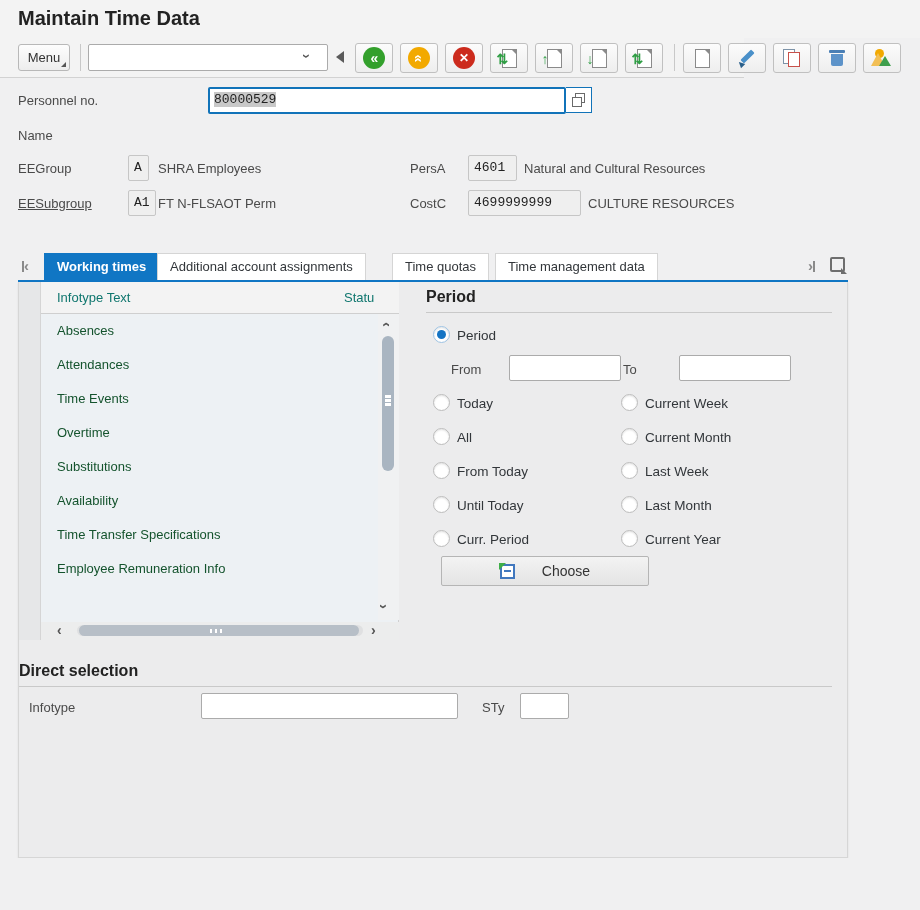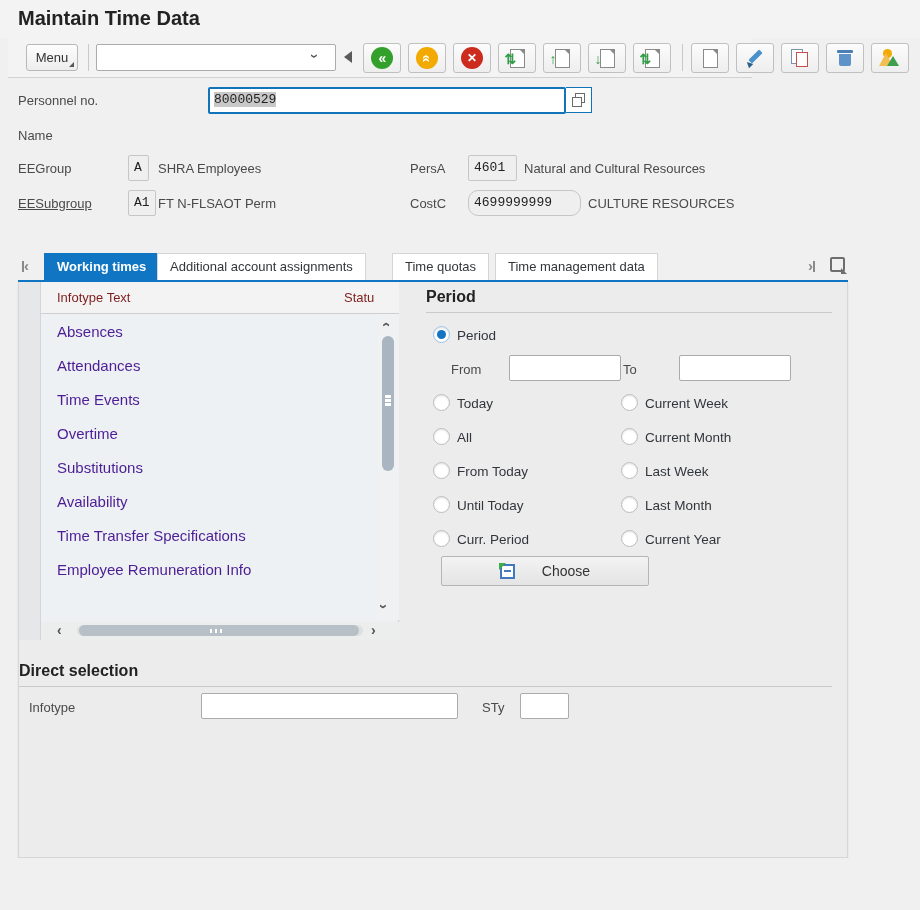--- a/index.html
+++ b/index.html
@@ -5,21 +5,21 @@
   * { margin:0; padding:0; box-sizing:border-box; }
   html,body { background:#f0f0f1; }
   #app {
     position:relative; width:920px; height:910px;
     font-family:"Liberation Sans", sans-serif; color:#32363a;
     background:#f0f0f1; overflow:hidden;
   }
   
   .titlebar { position:absolute; left:0; top:0; width:920px; height:38px; background:#f3f3f3; }
   .page-title { position:absolute; left:18px; top:7px; font-size:20px; font-weight:bold; color:#222; }
-  .toolbar { position:absolute; left:8px; top:38px; width:744px; height:40px; background:#f3f3f3; border-bottom:1px solid #d2d2d2; }
+  .toolbar { position:absolute; left:0; top:38px; width:744px; height:40px; background:#f3f3f3; border-bottom:1px solid #d2d2d2; }
   .menu-btn {
     position:absolute; left:18px; top:6px; width:52px; height:27px;
     background:linear-gradient(#fdfdfd,#ededed); border:1px solid #b8b8b8; border-radius:3px;
     font-size:13px; color:#333; text-align:center; line-height:25px; cursor:default;
   }
   .menu-corner { position:absolute; right:3px; bottom:3px; width:0; height:0;
     border-left:5px solid transparent; border-bottom:5px solid #555; }
   .tb-divider { position:absolute; top:6px; width:1px; height:27px; background:#c8c8c8; }
   .cmd-box {
     position:absolute; left:88px; top:6px; width:240px; height:27px; background:#fff;
@@ -89,23 +89,23 @@
     border-left:6px solid transparent; border-top:6px solid #6e6e6e; transform:rotate(180deg); }
   .tabline { position:absolute; left:18px; top:280px; width:830px; height:2px; background:#1076c4; }
   
   .main-panel { position:absolute; left:18px; top:282px; width:830px; height:576px;
     background:#ececed; border:1px solid #d6d6d6; border-top:none; box-shadow:0 1px 2px rgba(0,0,0,0.08); }
   
   .itable { position:absolute; left:0; top:0; width:380px; height:358px; background:#edf1f4;
     border-right:1px solid #d0d0d0; border-bottom:1px solid #d0d0d0; }
   .itable-selcol { position:absolute; left:0; top:0; width:22px; height:358px; background:#e6e7e8; border-right:1px solid #d5d5d5; }
   .itable-head { position:absolute; left:22px; top:0; width:358px; height:32px; background:#f3f3f3; border-bottom:1px solid #cfcfcf; }
-  .col-h { position:absolute; top:8px; font-size:13px; color:#7f1d1d; }
+  .col-h { position:absolute; top:8px; font-size:13px; color:#0f766e; }
   .itable-rows { position:absolute; left:22px; top:32px; width:337px; height:306px; }
-  .irow { position:absolute; left:0; width:337px; height:34px; font-size:15px; color:#4c1d95;
+  .irow { position:absolute; left:0; width:337px; height:34px; font-size:13px; color:#14532d;
     padding:9px 0 0 16px; }
   
   .vsb { position:absolute; left:359px; top:32px; width:21px; height:306px; background:#f0f1f2; }
   .vsb .chev { position:absolute; left:4px; color:#555; font-size:15px; font-weight:bold; }
   .vsb .chev span { display:inline-block; }
   .vsb-up span { transform:rotate(-90deg); }
   .vsb-dn span { transform:rotate(90deg); }
   .vsb-thumb { position:absolute; left:4px; top:22px; width:12px; height:135px; background:#a9b5c1; border-radius:6px; }
   .vsb-grip { position:absolute; left:4px; top:64px; width:4px; height:1px;
     box-shadow:0 0 0 1px #fff, 0 4px 0 1px #fff, 0 -4px 0 1px #fff; background:#fff; }
@@ -248,21 +248,21 @@
     <span>4601</span>
   </div>
   <div class="val-text" style="left:524px; top:161px;">Natural and Cultural Resources</div>
 
   <div class="lbl" style="left:18px; top:196px;text-decoration:underline;">EESubgroup</div>
   <div class="field ro" style="left:128px; top:190px; width:28px; height:26px;">
     <span>A1</span>
   </div>
   <div class="val-text" style="left:158px; top:196px;">FT N-FLSAOT Perm</div>
   <div class="lbl" style="left:410px; top:196px;">CostC</div>
-  <div class="field ro" style="left:468px; top:190px; width:113px; height:26px;border-radius:10px;">
+  <div class="field ro" style="left:468px; top:190px; width:113px; height:26px;">
     <span>4699999999</span>
   </div>
   <div class="val-text" style="left:588px; top:196px;">CULTURE RESOURCES</div>
 
   <div class="tabstrip">
     <div class="tab-scroll" style="left:4px;"><span class="bar"></span>‹</div>
     <div class="tab active" style="left:26px;">Working times</div>
     <div class="tab" style="left:139px;">Additional account assignments</div>
     <div class="tab" style="left:374px;">Time quotas</div>
     <div class="tab" style="left:477px;">Time management data</div>

